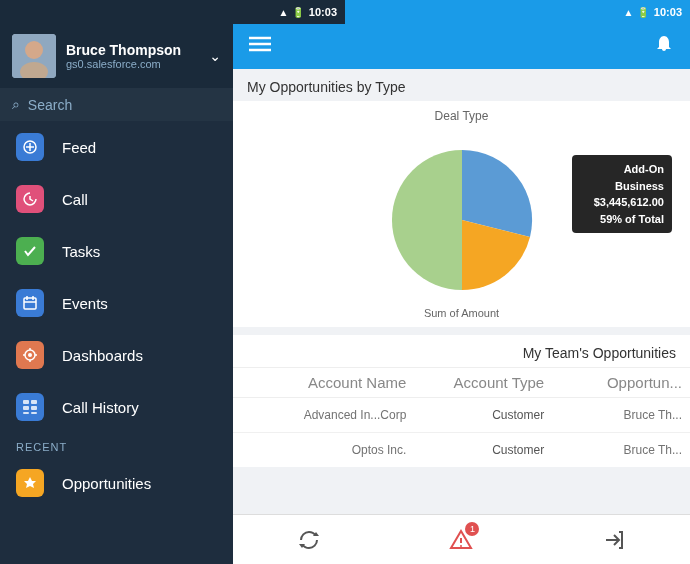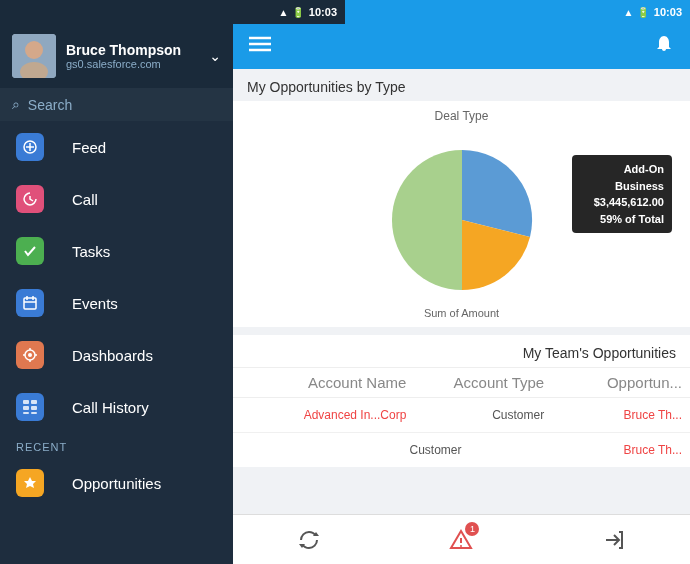--- a/index.html
+++ b/index.html
@@ -121,21 +121,21 @@
       font-size: 14px;
       width: 100%;
     }
     .search-input::placeholder { color: #8badc8; }
 
     
     .nav-list { flex: 1; }
     .nav-item {
       display: flex;
       align-items: center;
-      gap: 28px;
+      gap: 18px;
       padding: 12px 16px;
       cursor: pointer;
     }
     .nav-icon {
       width: 28px;
       height: 28px;
       border-radius: 6px;
       display: flex;
       align-items: center;
       justify-content: center;
@@ -279,21 +279,21 @@
       display: flex;
       padding: 10px 8px;
       border-bottom: 1px solid #f0f0f0;
       align-items: center;
     }
     .table-row:last-child { border-bottom: none; }
     .td {
       font-size: 12px;
       color: #555;
     }
-    .td.link { color: #ef4444; }
+    .td.link { color: #737373; }
 
     
     .bottom-toolbar {
       background: white;
       border-top: 1px solid #ddd;
       display: flex;
       align-items: center;
       justify-content: space-around;
       padding: 8px 0;
       height: 50px;
@@ -497,20 +497,21 @@
         <span class="th col-account">Account Name</span>
         <span class="th col-type">Account Type</span>
         <span class="th col-opp">Opportun...</span>
       </div>
       <div class="table-row">
         <span class="td link col-account">Advanced In...Corp</span>
         <span class="td col-type">Customer</span>
         <span class="td link col-opp">Bruce Th...</span>
       </div>
       <div class="table-row">
+        <span class="td link col-account">Optos Inc.</span>
         <span class="td col-type">Customer</span>
         <span class="td link col-opp">Bruce Th...</span>
       </div>
     </div>
   </div>
 
   <div class="bottom-toolbar">
     <div class="toolbar-btn">
       <div class="toolbar-icon">
         <svg width="24" height="24" viewBox="0 0 24 24">

